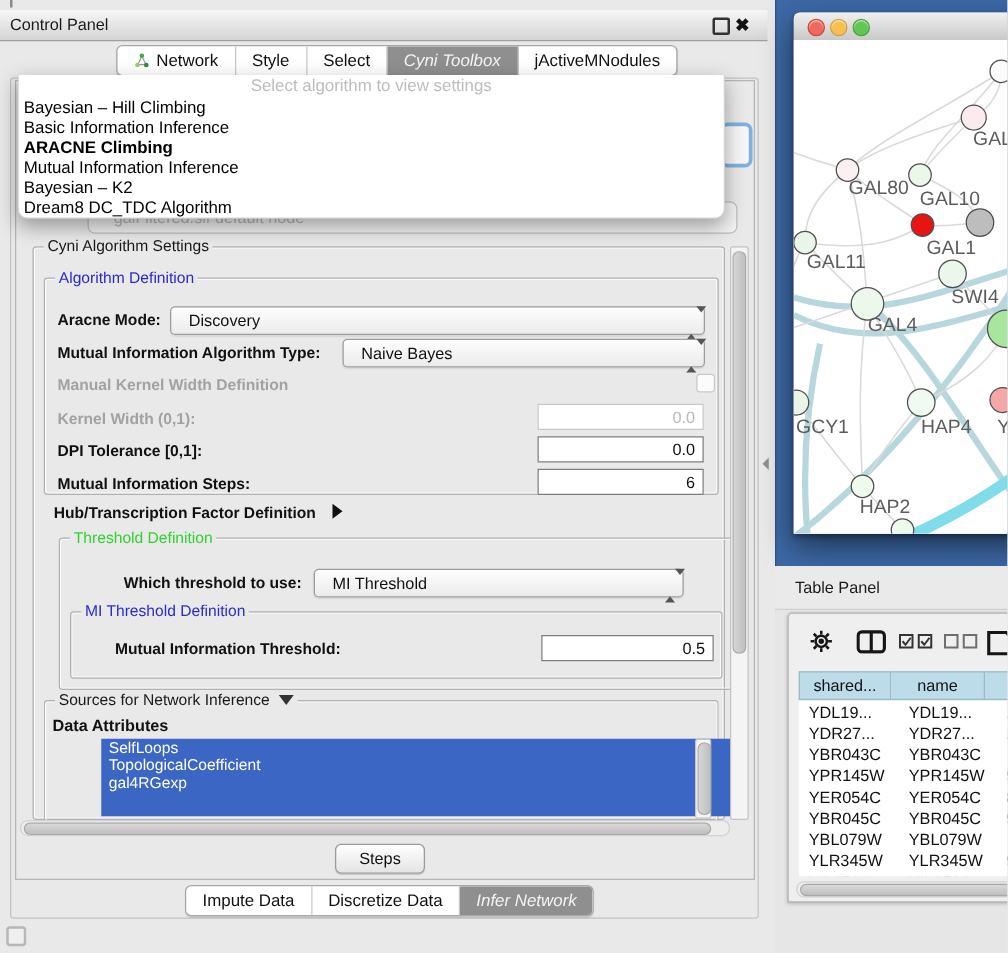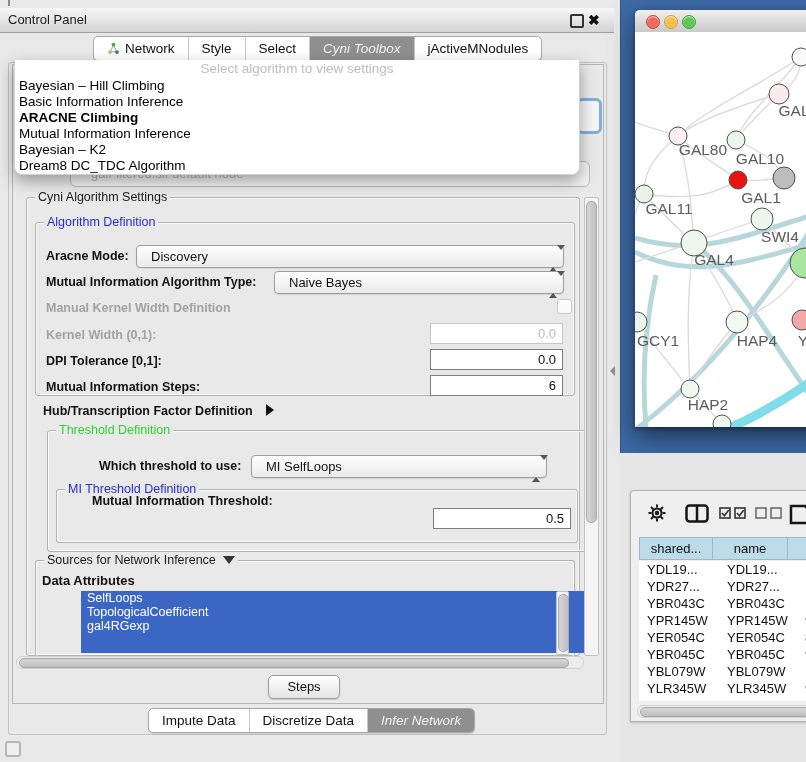--- a/index.html
+++ b/index.html
@@ -211,27 +211,27 @@
     <div class="abs" style="left:16px;top:203px;">
       <span class="lbl" style="position:static;">Hub/Transcription Factor Definition</span>
       <span class="tri-right"></span>
     </div>
 
     <div class="grp" style="left:8px;top:232px;width:538px;height:120px;margin-left:12px;">
       <span class="gtitle green">Threshold Definition</span>
 
       <span class="lbl" style="left:51px;top:28px;">Which threshold to use:</span>
       <div class="combo" style="left:203px;top:24px;width:294px;">
-        <span class="val">MI SelfLoops</span>
+        <span class="val">MI Threshold</span>
         <span class="arrows"><span class="up"></span><span class="dn"></span></span>
       </div>
 
       <div class="grp" style="left:8px;top:58px;width:520px;height:52px;">
         <span class="gtitle blue">MI Threshold Definition</span>
-        <span class="lbl" style="left:8px;top:4px;padding-left:27px;">Mutual Information Threshold:</span>
+        <span class="lbl" style="left:8px;top:22px;padding-left:27px;">Mutual Information Threshold:</span>
         <div class="field" style="left:376px;top:18px;width:130px;">0.5</div>
       </div>
     </div>
 
     <div class="grp" style="left:8px;top:362px;width:538px;height:96px;border-bottom:none;">
       <span class="gtitle black"><span>Sources for Network Inference</span><span class="tri-down"></span></span>
       <span class="lbl" style="left:6px;top:12px;font-size:13px;">Data Attributes</span>
       <div id="attr-list" style="left:12px;top:30px;width:506px;height:62px;">
           <div class="attr-item">SelfLoops</div>
           <div class="attr-item">TopologicalCoefficient</div>
@@ -330,20 +330,23 @@
               <circle cx="55" cy="357" r="9" fill="#effaef" stroke="#4f4f4f" stroke-width="1"></circle>
               <text x="73" y="378" text-anchor="middle" class="node-label">HAP2</text>
               <circle cx="87" cy="392" r="9" fill="#effaef" stroke="#4f4f4f" stroke-width="1"></circle>
             </g>
         </svg>
       </div>
     </div>
   </div>
 
   <div class="abs" id="table-region">
+    <div class="abs" id="table-panel-titlebar">
+      <span class="abs" id="table-panel-title">Table Panel</span>
+    </div>
     <div class="abs" id="table-window">
       <span class="tool-icon" style="left:16px;">
         <svg width="20" height="20" viewBox="0 0 20 20">
             <g stroke="#151515" stroke-width="2" fill="none">
               <circle cx="10" cy="10" r="4.5"></circle>
               <path d="M10 1.5v3 M10 15.5v3 M1.5 10h3 M15.5 10h3 M4 4l2.2 2.2 M13.8 13.8L16 16 M16 4l-2.2 2.2 M6.2 13.8L4 16"></path>
             </g>
             <circle cx="10" cy="10" r="2.2" fill="#151515"></circle>
           </svg>
       </span>

